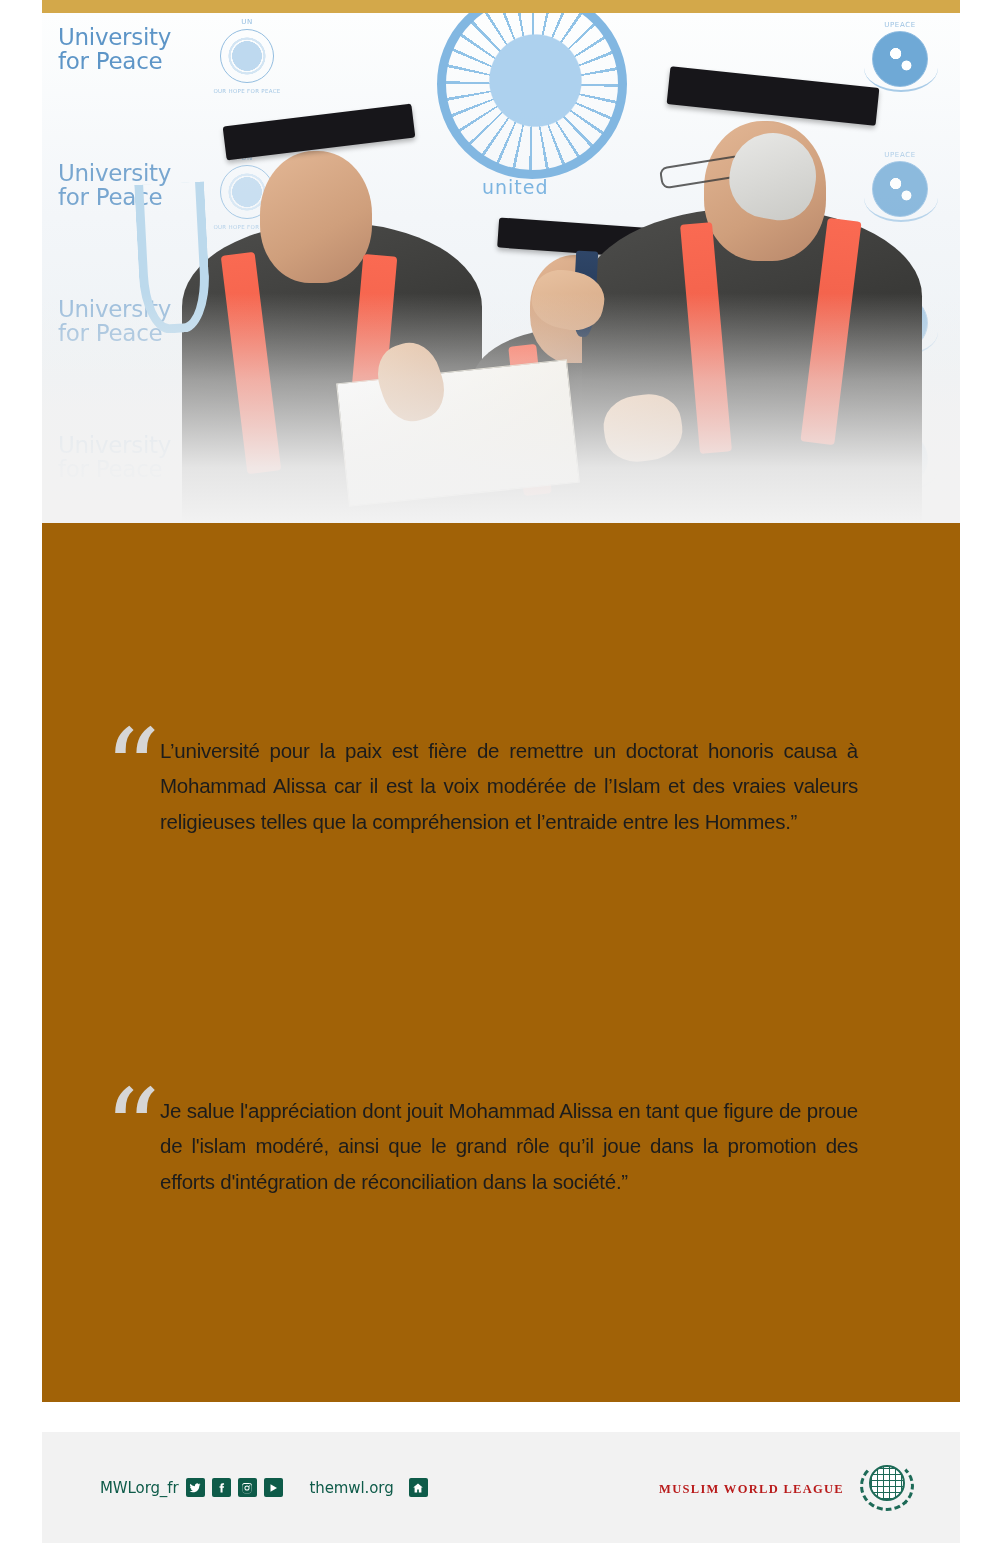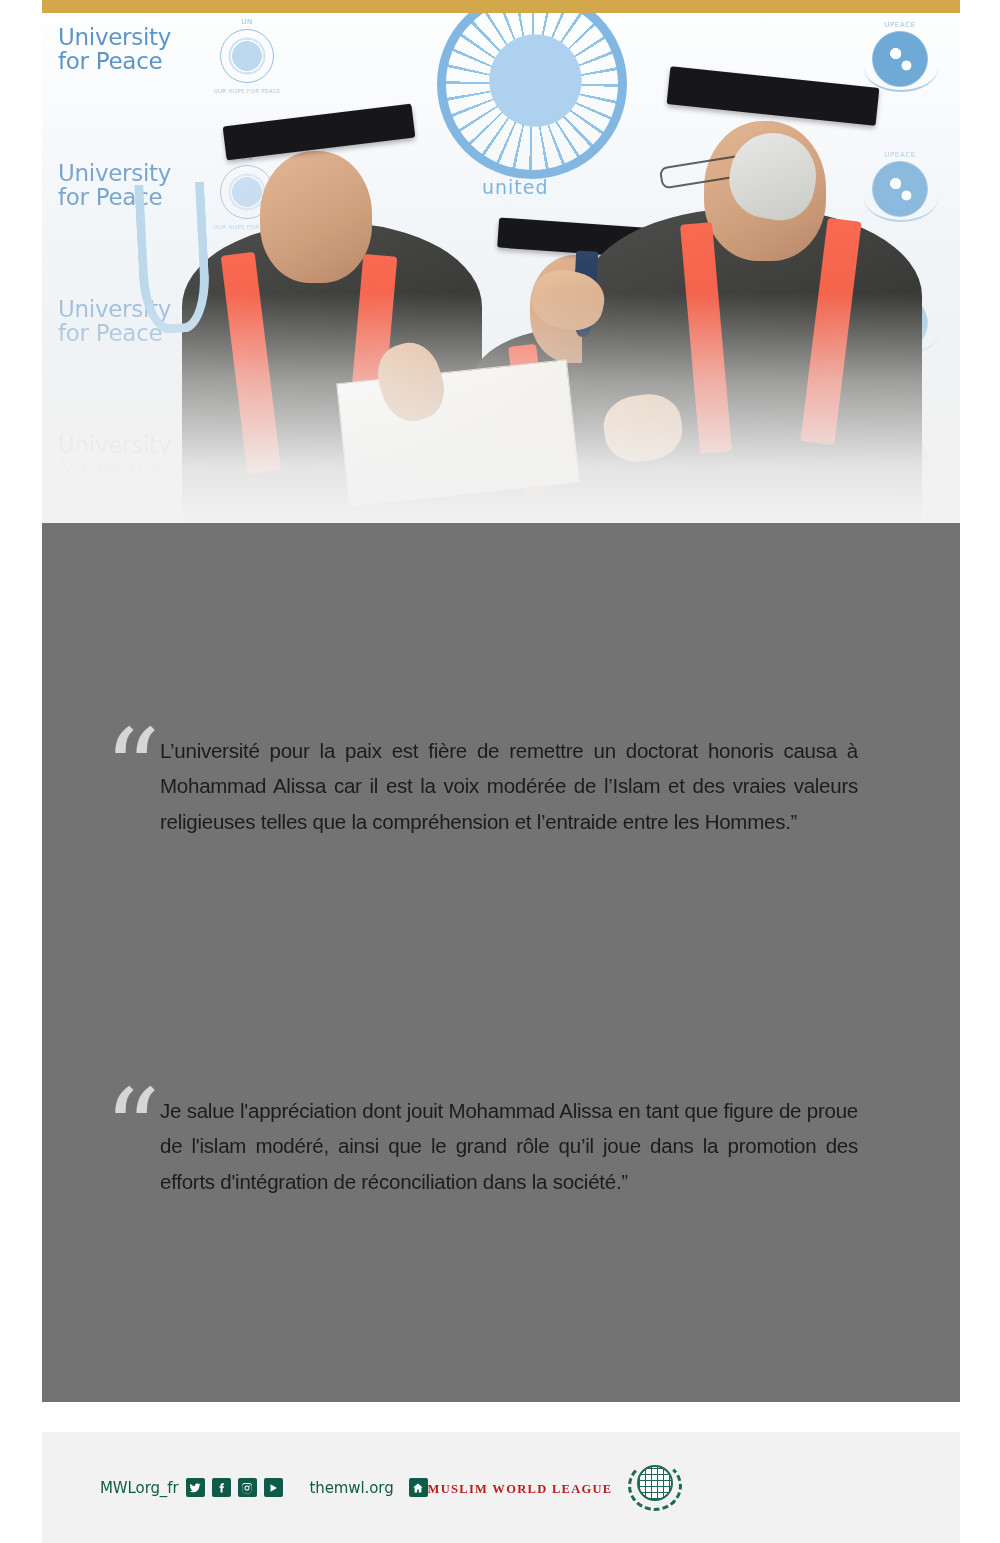--- a/index.html
+++ b/index.html
@@ -31,21 +31,21 @@
     background: #d3a84a;
   }
 
   
   .body-panel {
     position: absolute;
     left: 42px;
     top: 13px;
     width: 918px;
     height: 1389px;
-    background: #737373;
+    background: #a16207;
     overflow: hidden;
   }
 
   
   .hero {
     position: absolute;
     left: 0;
     top: 0;
     width: 918px;
     height: 510px;
@@ -357,20 +357,21 @@
     position: absolute;
     left: 42px; top: 1432px;
     width: 918px; height: 111px;
     background: #f2f2f2;
   }
   .footer-inner {
     position: absolute;
     left: 0; top: 0; right: 0; bottom: 0;
     display: flex;
     align-items: center;
+    justify-content: space-between;
     padding: 0 44px 0 58px;
   }
 
   .social-row { display: flex; align-items: center; gap: 7px; }
   .handle, .website {
     font-family: "DejaVu Sans", sans-serif;
     font-size: 15px;
     color: #0e5b49;
     letter-spacing: -0.1px;
   }

